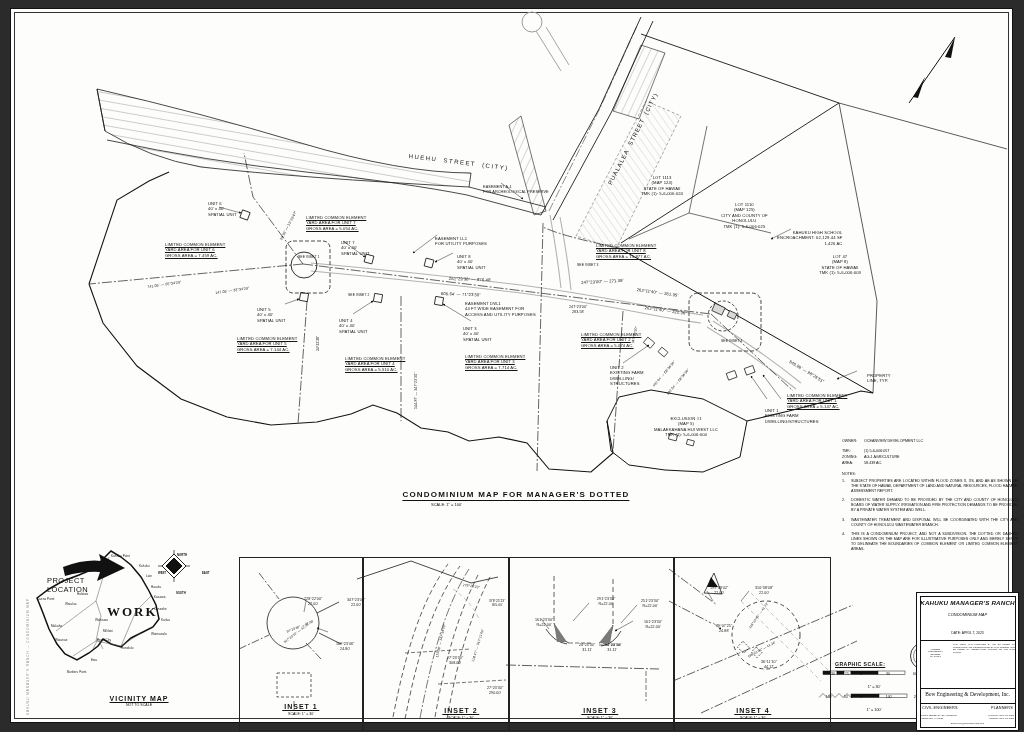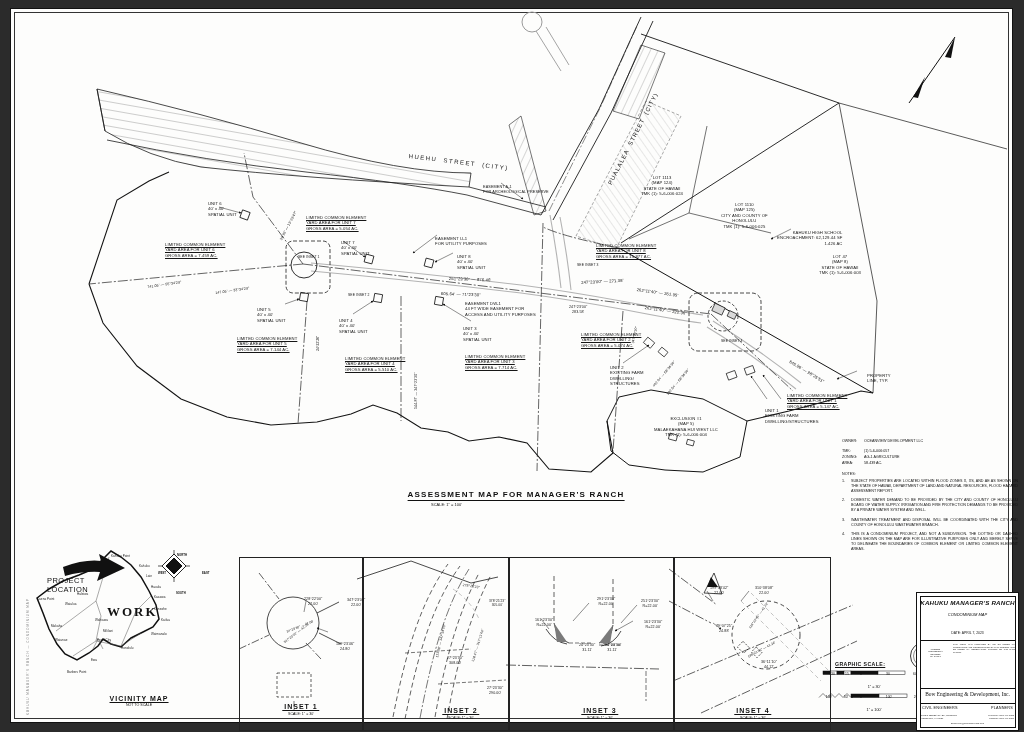--- a/index.html
+++ b/index.html
@@ -366,21 +366,21 @@
         <div class="ml" style="left: 268px; top: 230px; transform: rotate(-62deg); font-size: 3.6px;">39.93' — 13°23'47"</div>
         <div class="ml" style="left: 136px; top: 276px; transform: rotate(-8deg); font-size: 3.6px;">741.06' — 55°34'28"</div>
         <div class="ml" style="left: 204px; top: 282px; transform: rotate(-8deg); font-size: 3.6px;">147.06' — 33°34'28"</div>
         <div class="ml" style="left: 403px; top: 400px; transform: rotate(-90deg); font-size: 3.6px;">544.87' — 347°23'30"</div>
         <div class="ml" style="left: 305px; top: 342px; transform: rotate(-90deg); font-size: 3.4px;">34°23'30"</div>
         <div class="ml" style="left: 620px; top: 334px; transform: rotate(-78deg); font-size: 3.4px;">347°23'30"</div>
         <div class="ml" style="left: 641px; top: 376px; transform: rotate(-50deg); font-size: 3.4px;">402.04' — 58°36'30"</div>
         <div class="ml" style="left: 655px; top: 384px; transform: rotate(-50deg); font-size: 3.4px;">582.54' — 58°36'30"</div>
       </div>
 
-  <div id="main-title">ASSESSMENT MAP FOR MANAGER'S RANCH</div>
+  <div id="main-title">CONDOMINIUM MAP FOR MANAGER'S DOTTED</div>
   <div id="main-title-scale">SCALE:  1" = 100'</div>
 
   <div id="owner-block">
     <div class="row">
           <span class="lab">OWNER:</span>
           <span>OCEANVIEW DEVELOPMENT LLC</span>
         </div>
     <div class="row" style="margin-top:5px;">
           <span class="lab">TMK:</span>
           <span>(1) 5-6-006:057</span>

